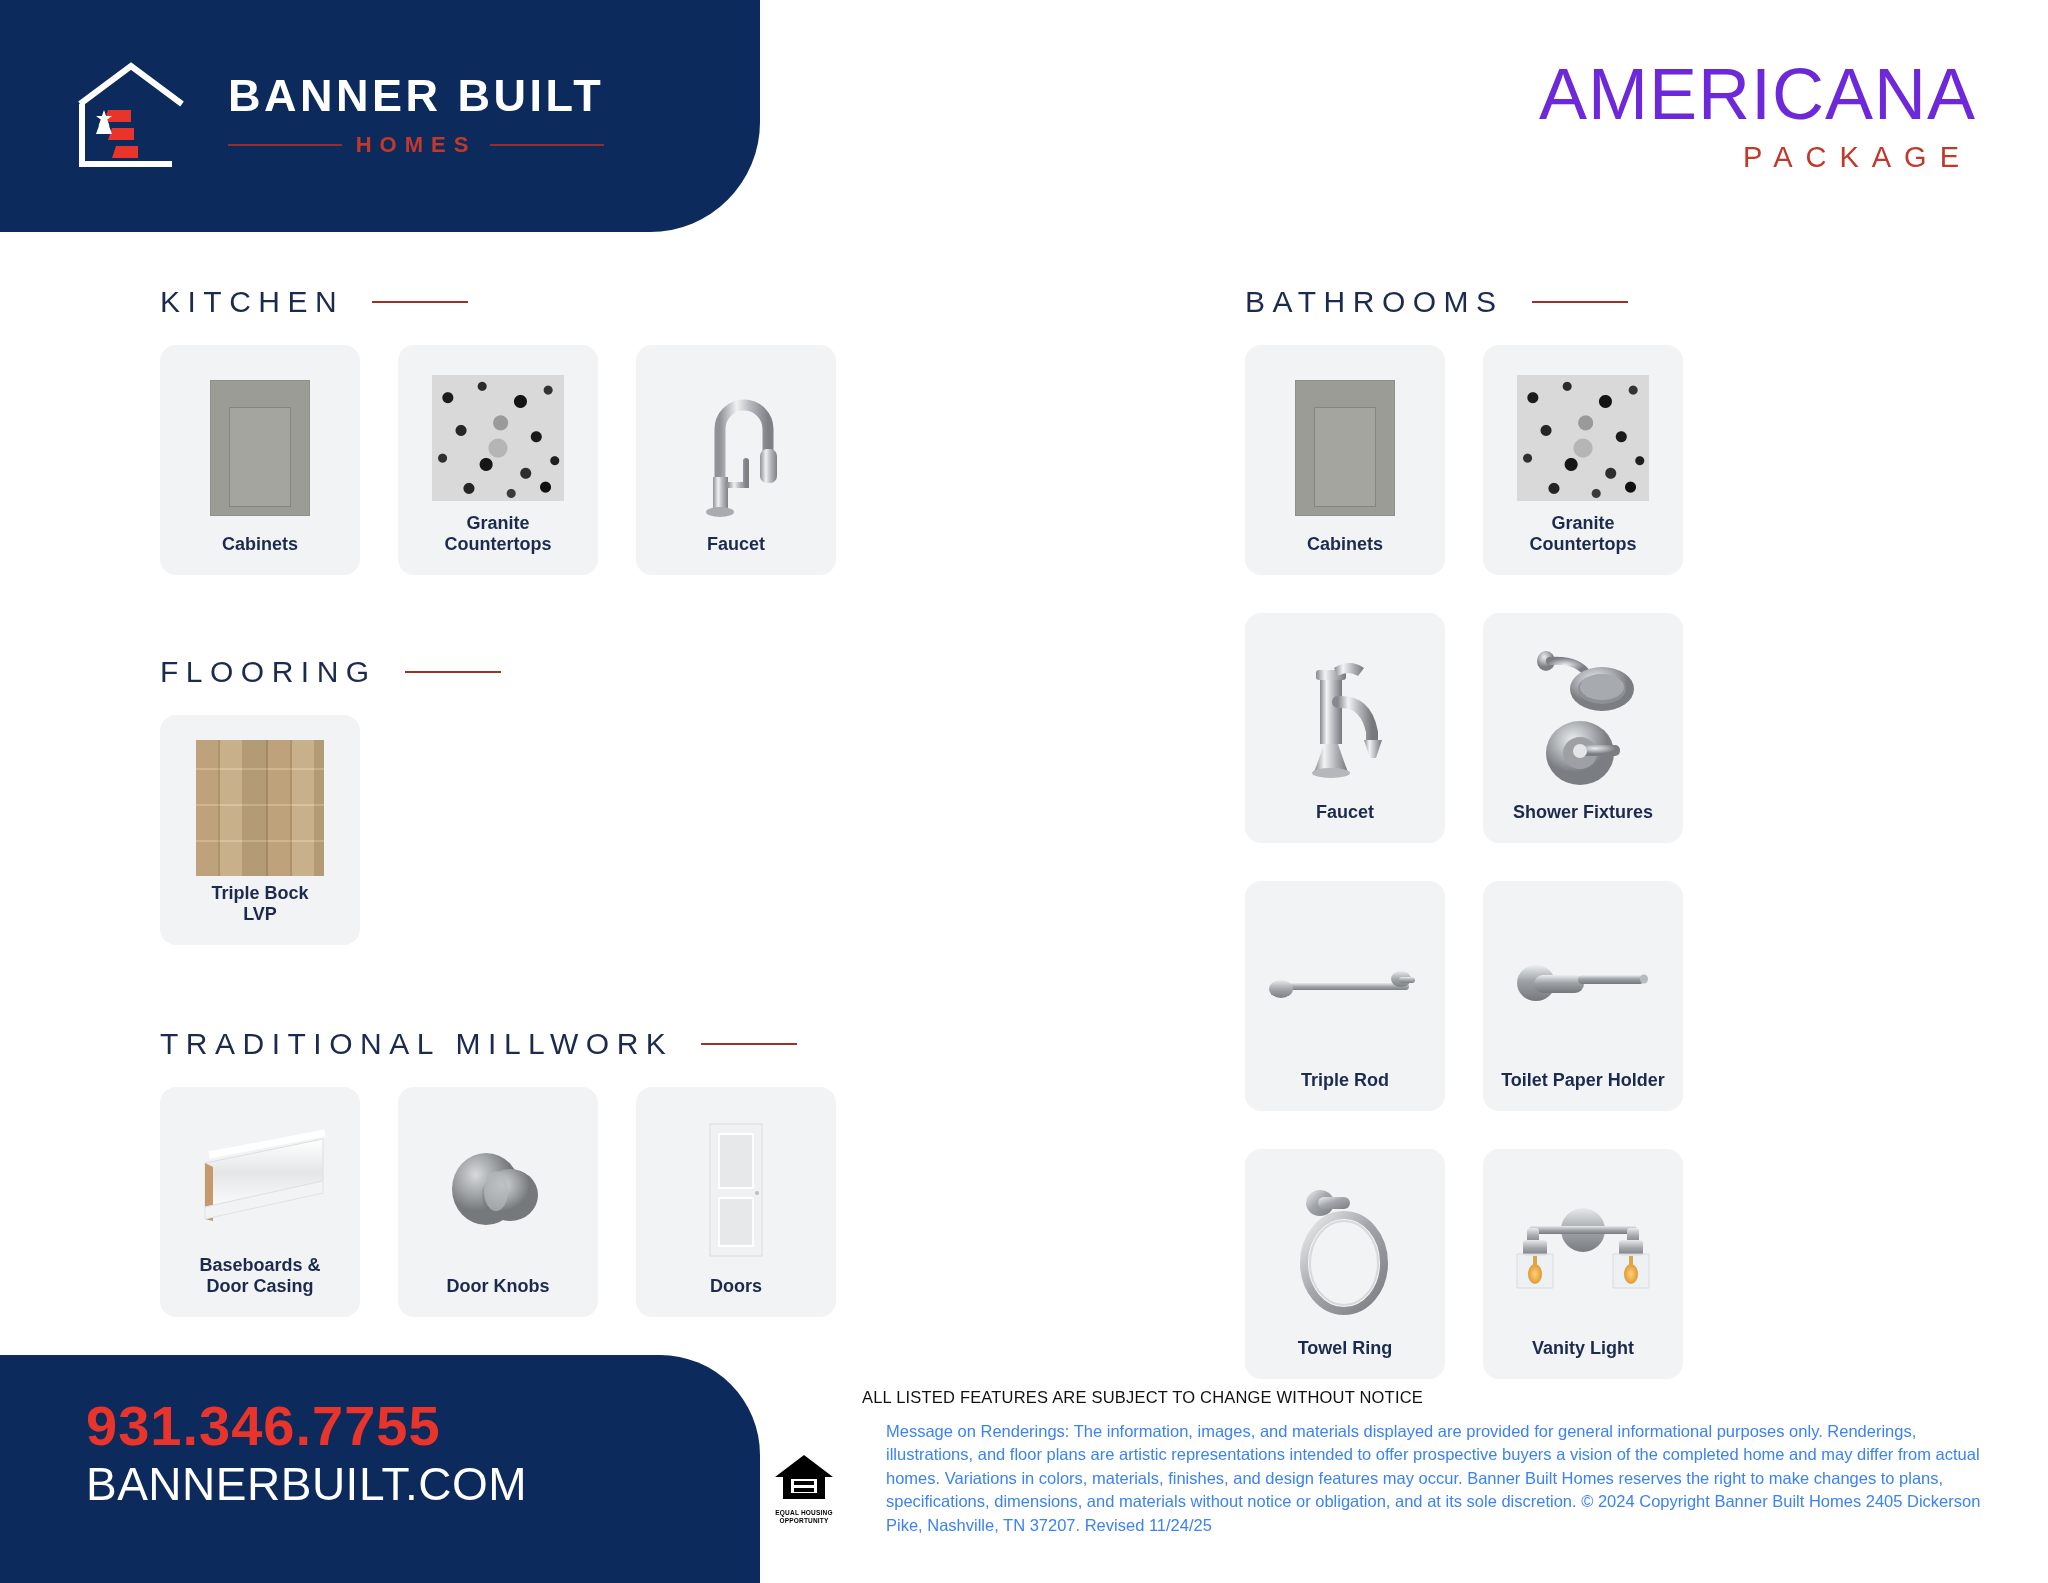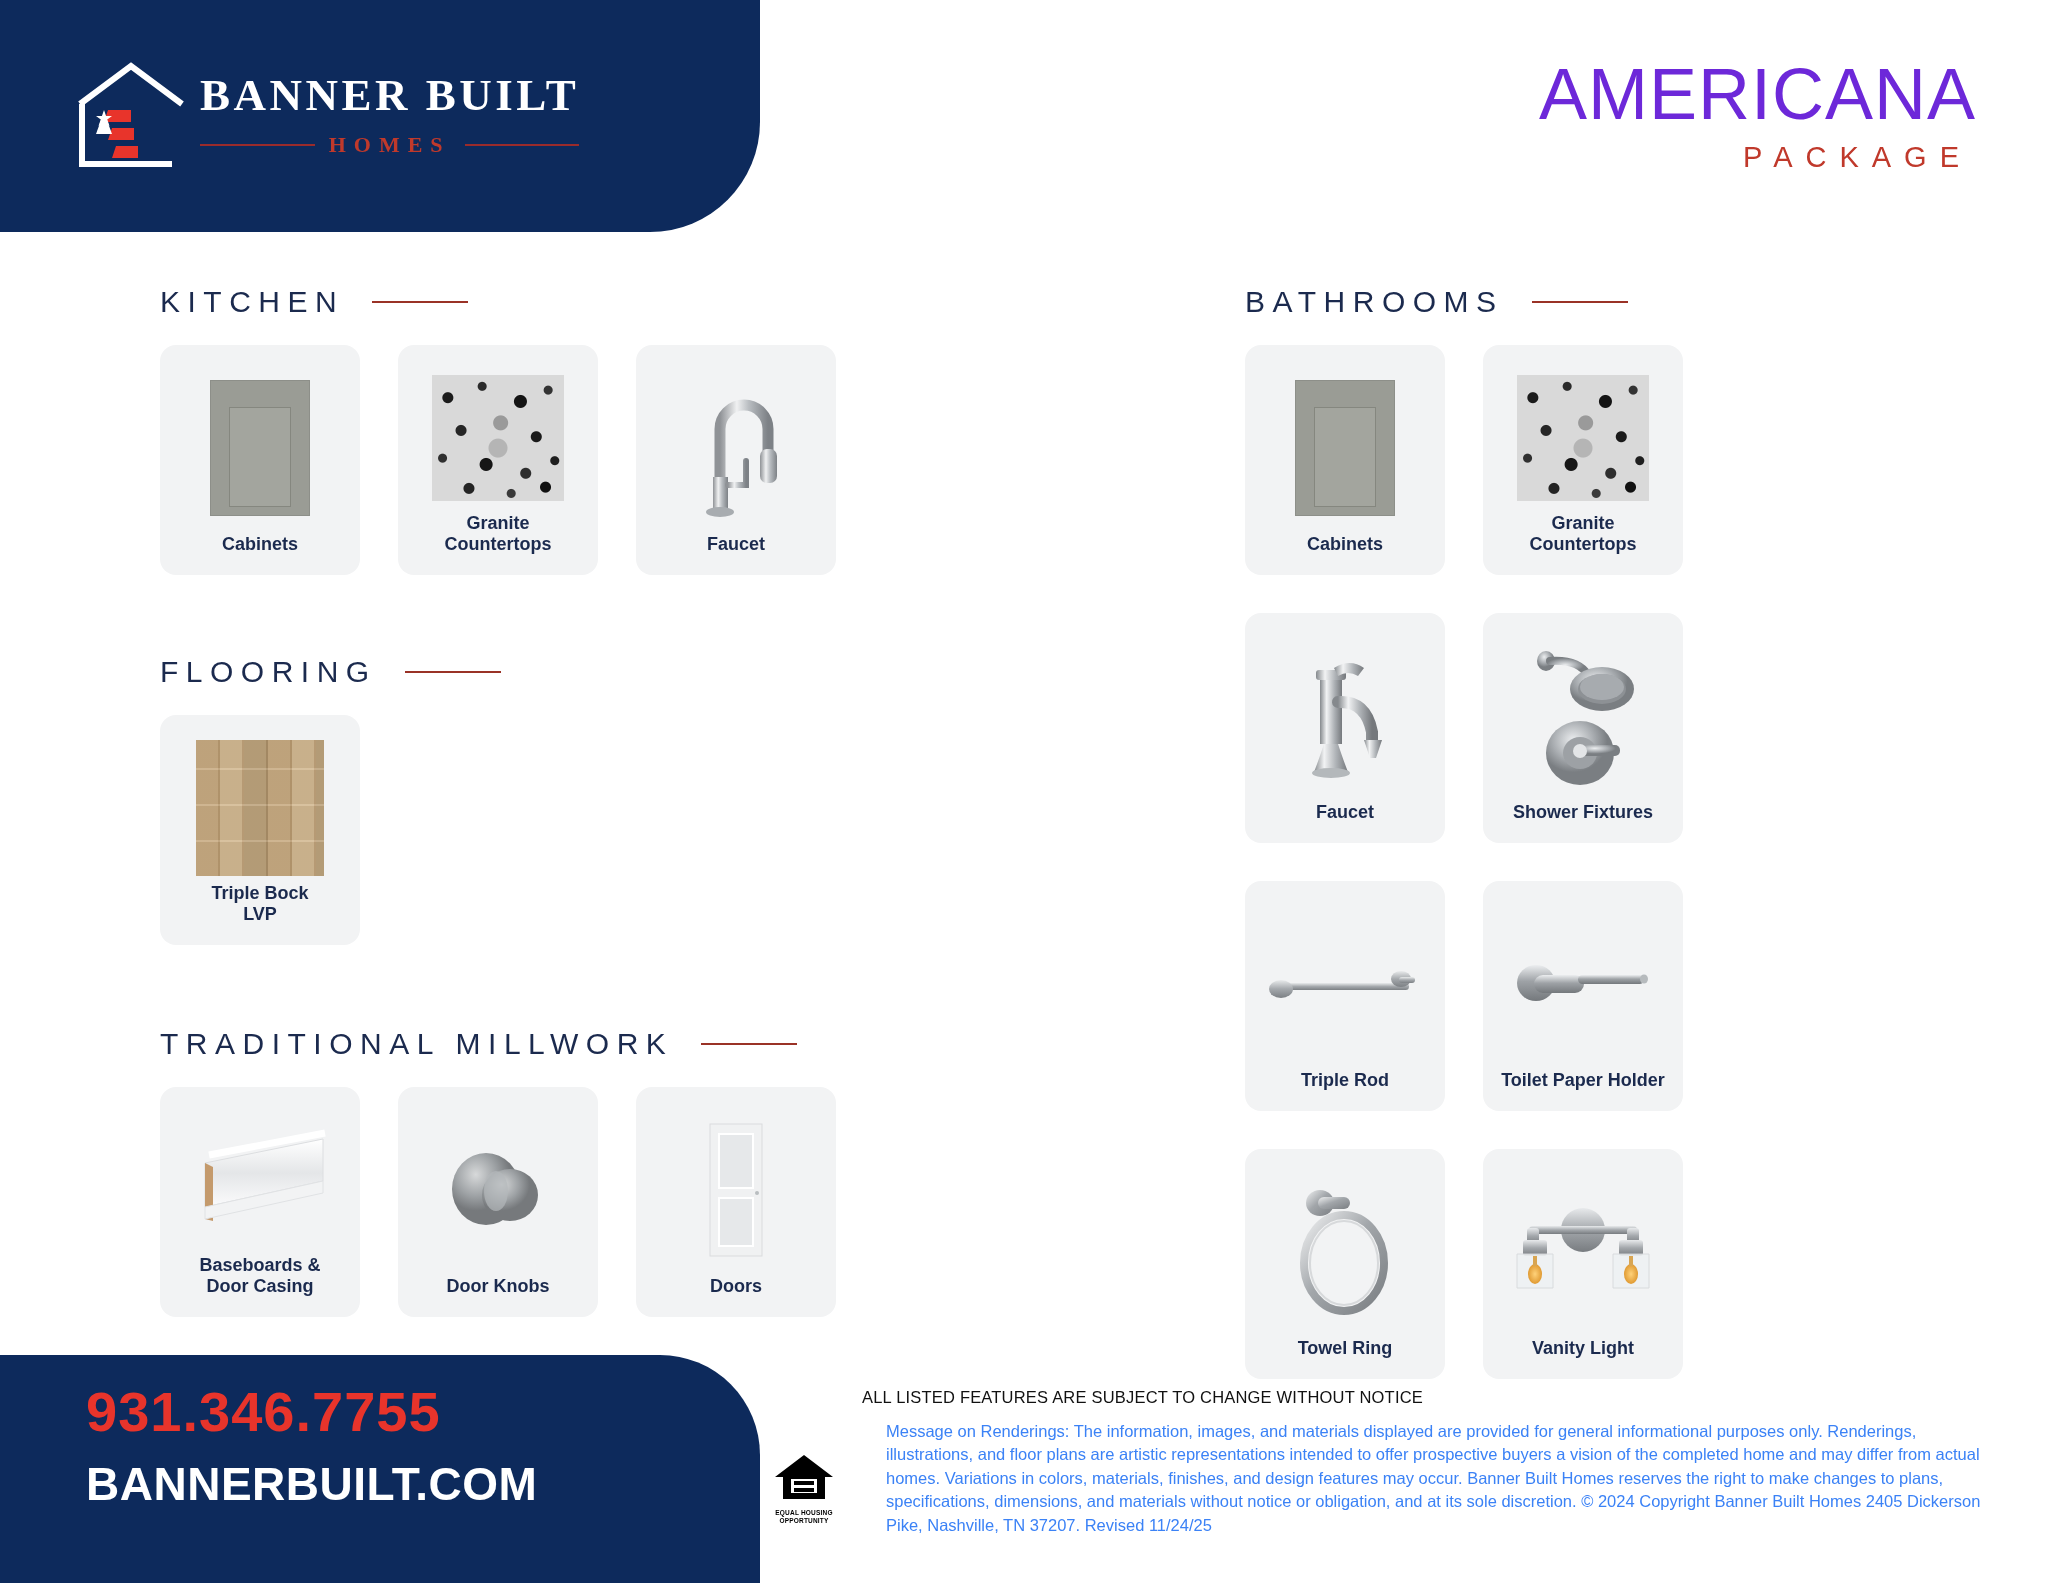--- a/index.html
+++ b/index.html
@@ -22,21 +22,21 @@
     background: #0d2a5c;
     border-bottom-right-radius: 110px 110px;
   }
   .header-shape::after {
     content: "";
     position: absolute; right: -1px; top: 0;
     width: 0; height: 0;
   }
   .logo-wrap {
     position: absolute; left: 72px; top: 60px;
-    display: flex; align-items: center; gap: 10px; font-family: Liberation Serif, serif;
+    display: flex; align-items: center; gap: 38px;
   }
   .logo-mark { width: 118px; height: 110px; }
   .logo-text { display: flex; flex-direction: column; }
   .logo-title {
     color: #ffffff; font-size: 45px; font-weight: bold;
     letter-spacing: 3.5px; line-height: 1;
   }
   .logo-sub-row {
     display: flex; align-items: center; gap: 14px; margin-top: 14px;
   }
@@ -163,22 +163,22 @@
     border-top-right-radius: 100px 100px;
   }
   .footer-contact {
     position: absolute; left: 86px; bottom: 72px;
   }
   .f-phone {
     color: #e8342b; font-size: 56px; font-weight: bold;
     letter-spacing: 1px; line-height: 1.1;
   }
   .f-web {
-    color: #ffffff; font-size: 46px; font-weight: bold;
-    letter-spacing: 0.5px; margin-top: 14px;
+    color: #ffffff; font-size: 46px; font-weight: normal;
+    letter-spacing: 0.5px; margin-top: 0;
   }
   .eho {
     position: absolute; left: 770px; bottom: 58px;
     width: 68px; text-align: center;
   }
   .eho-cap {
     font-size: 6.5px; font-weight: bold; color: #000;
     line-height: 1.05; letter-spacing: 0.2px; margin-top: 1px;
   }
   .legal {

